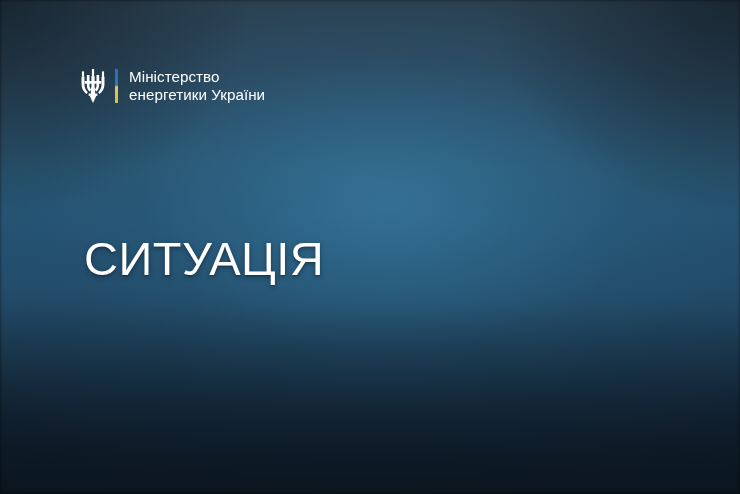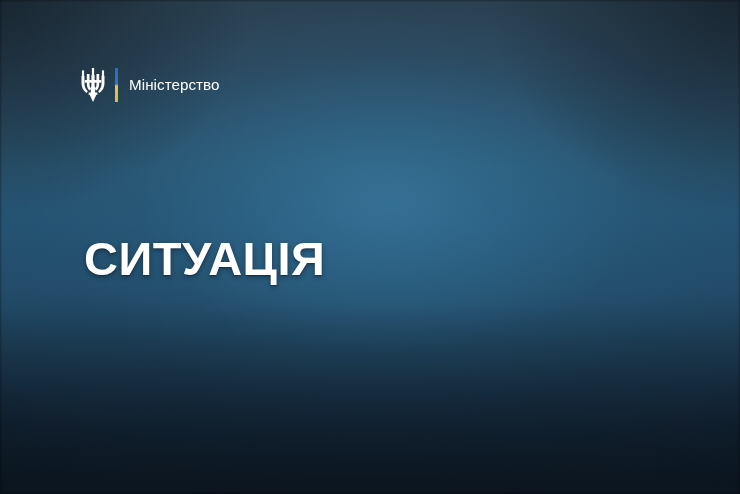--- a/index.html
+++ b/index.html
@@ -120,21 +120,21 @@
     letter-spacing: 0.05px;
     white-space: nowrap;
   }
   .logo-text .l1, .logo-text .l2 { display: block; }
 
   
   .headline {
     position: absolute;
     left: 84px;
     top: 231px;
-    font-weight: 700;
+    font-weight: 400;
     letter-spacing: 0.5px;
     line-height: 56px;
   }
   .headline .line {
     display: block;
     font-size: 47px;
     white-space: nowrap;
   }
   .headline .line-1 {
     color: #ffffff;
@@ -181,20 +181,21 @@
         <path d="M24.6 47.0 h10.8 v22.0 h-10.8 z"></path>
         <path d="M19.0 62.0 h22.0 v6.0 h-22.0 z"></path>
         <path d="M30.0 86.0 l-8.4 -18.5 h16.8 z"></path>
       </g>
     </svg>
 
     <div class="logo-divider"></div>
 
     <div class="logo-text">
       <span class="l1">Міністерство</span>
+      <span class="l2">енергетики України</span>
     </div>
   </div>
 
   <div class="headline">
     <span class="line line-1">СИТУАЦІЯ</span>
   </div>
 
 </div>
 
 </body></html>

